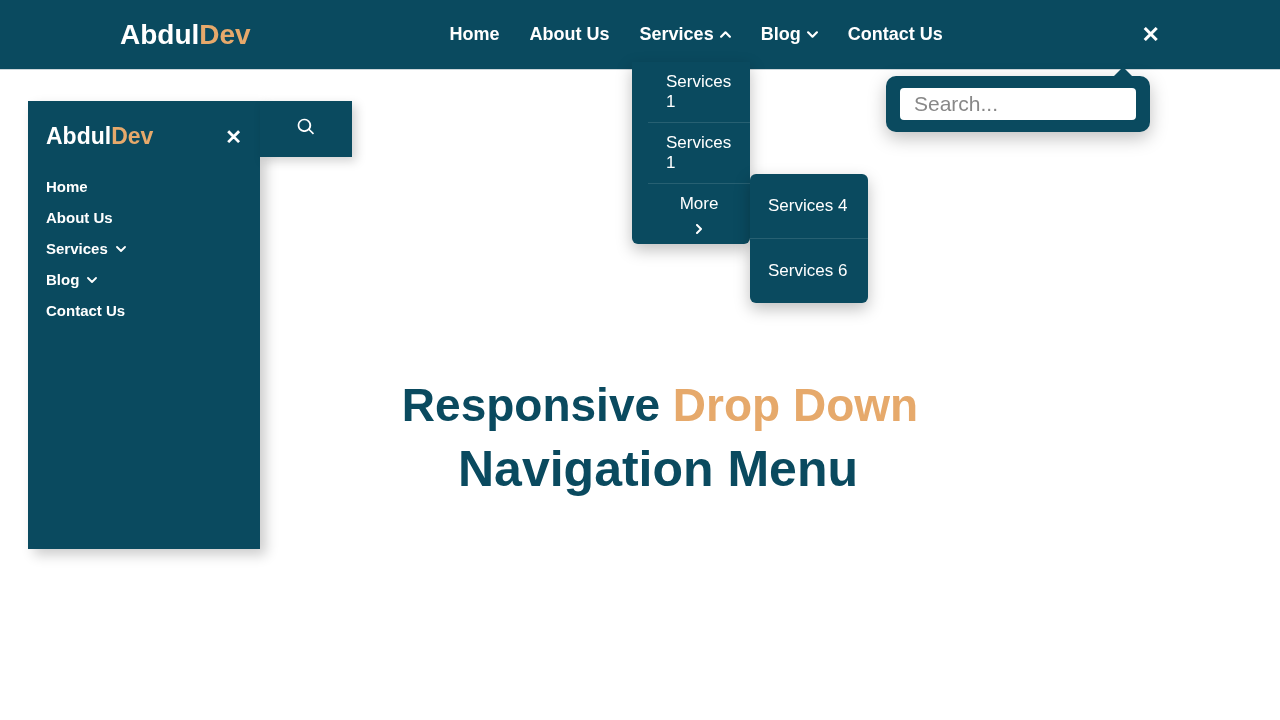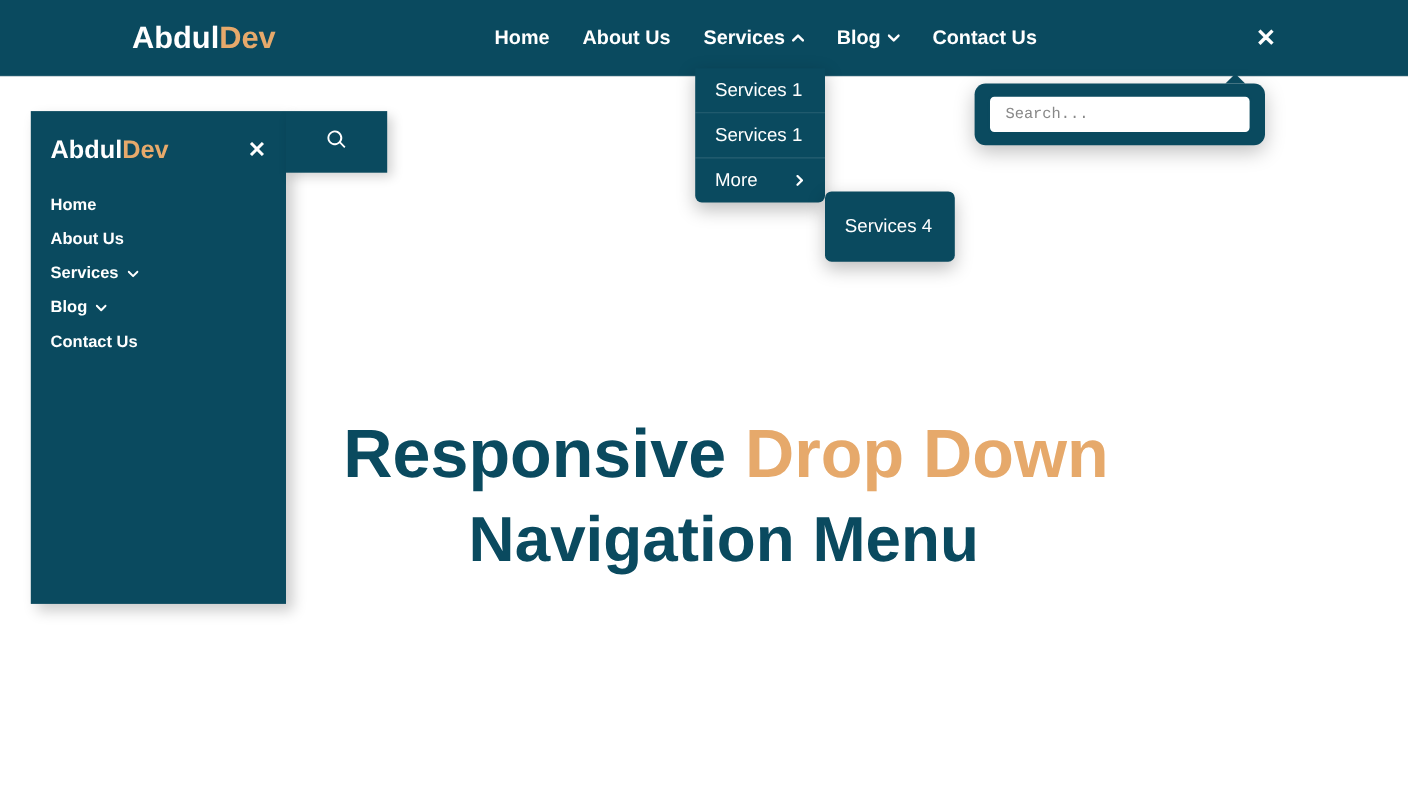--- a/index.html
+++ b/index.html
@@ -27,27 +27,28 @@
 
   .chev-up, .chev-down, .chev-right { display:inline-block; }
   .chev-up svg, .chev-down svg, .chev-right svg { display:block; }
 
   
   .dropdown {
     position:absolute; top:62px; left:632px; width:118px;
     background:var(--navy); border-radius:0 0 6px 6px;
     box-shadow:0 6px 16px rgba(0,0,0,0.25);
     overflow:hidden;
+    padding-left:16px;
   }
   .dropdown .dd-item {
     color:var(--text-light); font-size:17px; font-weight:500;
     padding:10px 18px; border-bottom:1px solid rgba(255,255,255,0.12);
     cursor:pointer; display:flex; align-items:center; justify-content:space-between; gap:10px;
   }
-  .dropdown .dd-item:last-child { border-bottom:none; }
+  .dropdown .dd-item:last-child { border-bottom:none;flex-direction:column; }
 
   .submenu {
     position:absolute; top:174px; left:750px; width:118px;
     background:var(--navy); border-radius:6px;
     box-shadow:0 6px 16px rgba(0,0,0,0.25);
     overflow:hidden;
   }
   .submenu .dd-item {
     color:var(--text-light); font-size:17px; font-weight:500;
     padding:22px 18px; border-bottom:1px solid rgba(255,255,255,0.12);
@@ -61,21 +62,21 @@
     background:var(--navy); border-radius:10px; padding:10px 12px;
     box-shadow:0 6px 18px rgba(0,0,0,0.25);
   }
   .search-pop::before {
     content:''; position:absolute; top:-9px; right:18px;
     border-left:9px solid transparent; border-right:9px solid transparent;
     border-bottom:9px solid var(--navy);
   }
   .search-pop input {
     width:240px; height:36px; border-radius:6px; border:2px solid var(--navy);
-    padding:0 14px; font-size:14px; color:#8b5cf6; outline:none;font-family:Liberation Mono, monospace;
+    padding:0 14px; font-size:21px; color:#8b5cf6; outline:none;
   }
   .search-pop input::placeholder { color:#888; }
 
   
   .mobile-box {
     position:absolute; top:101px; left:28px; width:232px; height:448px;
     background:var(--navy); box-shadow:6px 6px 12px rgba(0,0,0,0.2);
     padding:22px 18px 18px 18px;
   }
   .mobile-header { display:flex; justify-content:space-between; align-items:center; margin-bottom:28px; }
@@ -93,23 +94,23 @@
   }
   .search-tile svg { width:20px; height:20px; fill:var(--text-light); }
 
   
   .hero {
     position:absolute; top:380px; left:0; right:0;
     text-align:center;
     font-weight:800;
     color:var(--navy);
   }
-  .hero .line1 { font-size:62px; line-height:1.1;margin-left:40px; }
+  .hero .line1 { font-size:46px; line-height:1.1;margin-left:40px; }
   .hero .accent { color:var(--accent); }
-  .hero .line2 { font-size:58px; line-height:1.2; margin-top:8px;padding-left:36px; }
+  .hero .line2 { font-size:50px; line-height:1.2; margin-top:8px;padding-left:36px; }
 </style>
 </head>
 <body>
 
 <div class="topbar">
   <div class="brand">
     <span>Abdul</span><span class="accent">Dev</span>
   </div>
   <div class="topnav">
     <div class="topnav-item">
@@ -155,20 +156,21 @@
     <span class="chev-right">
       <svg width="10" height="10" viewBox="0 0 10 10">
           <path d="M3 1 L7 5 L3 9" stroke="#fff" stroke-width="2" fill="none" stroke-linecap="round" stroke-linejoin="round"></path>
         </svg>
     </span>
   </div>
 </div>
 
 <div class="submenu">
   <div class="dd-item"><span>Services 4</span></div>
+  <div class="dd-item"><span>Services 6</span></div>
 </div>
 
 <div class="search-pop">
   <input type="text" placeholder="Search..." style="">
 </div>
 
 <div class="mobile-box">
   <div class="mobile-header">
     <div class="mobile-brand">
       <span>Abdul</span><span class="accent">Dev</span>

